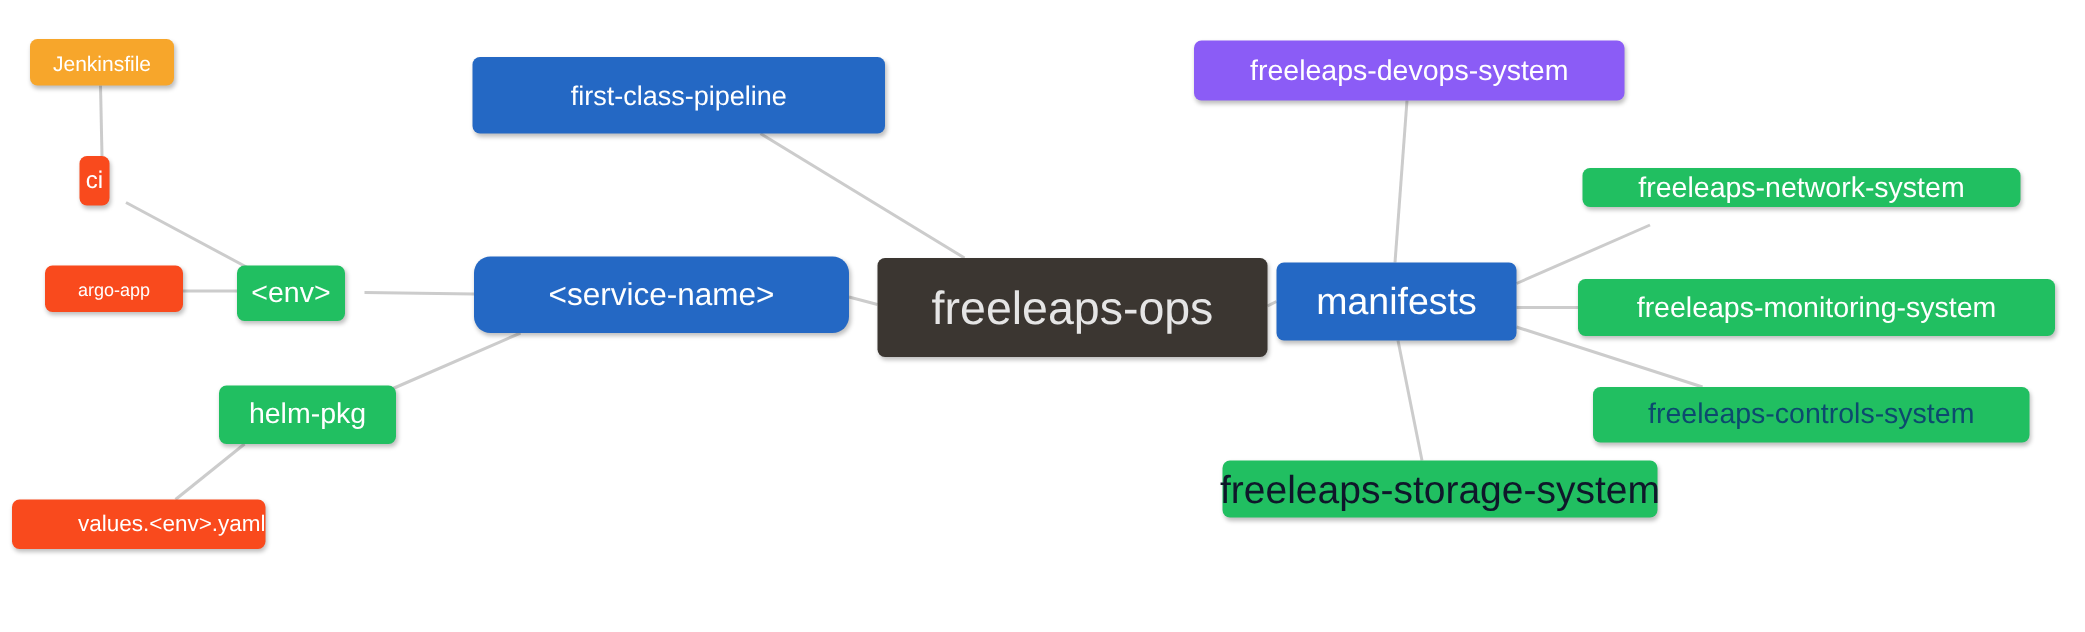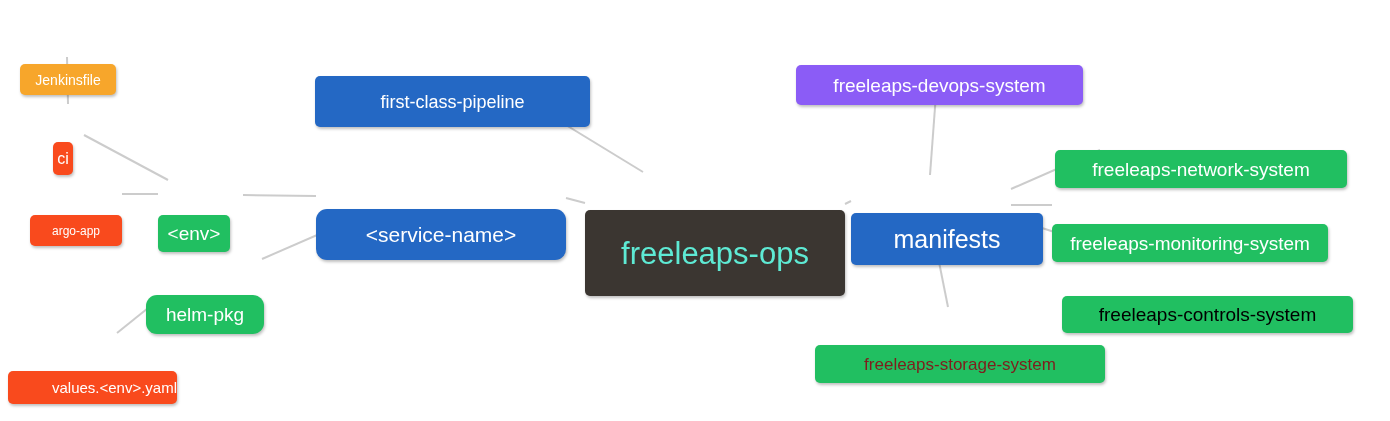--- a/index.html
+++ b/index.html
@@ -29,21 +29,20 @@
     display: flex;
     align-items: center;
     justify-content: center;
     color: #ffffff;
     border-radius: 5px;
     box-shadow: 1px 2px 3px rgba(0,0,0,0.25);
     white-space: nowrap;
     cursor: pointer;
     user-select: none;
     line-height: 1;
-    margin-top: 38px;
   }
 </style>
 </head>
 <body>
 
 <div class="canvas">
   <svg class="edges-layer" width="1390" height="421" viewBox="0 0 1390 421" xmlns="http://www.w3.org/2000/svg">
       <line x1="67" y1="57" x2="68" y2="104" stroke="#cccccc" stroke-width="2"></line>
       <line x1="84" y1="135" x2="168" y2="180" stroke="#cccccc" stroke-width="2"></line>
       <line x1="122" y1="194" x2="158" y2="194" stroke="#cccccc" stroke-width="2"></line>
@@ -53,28 +52,28 @@
       <line x1="507" y1="89" x2="643" y2="172" stroke="#cccccc" stroke-width="2"></line>
       <line x1="566" y1="198" x2="585" y2="203" stroke="#cccccc" stroke-width="2"></line>
       <line x1="845" y1="204" x2="851" y2="201" stroke="#cccccc" stroke-width="2"></line>
       <line x1="930" y1="175" x2="938" y2="67" stroke="#cccccc" stroke-width="2"></line>
       <line x1="1011" y1="189" x2="1100" y2="150" stroke="#cccccc" stroke-width="2"></line>
       <line x1="1011" y1="205" x2="1052" y2="205" stroke="#cccccc" stroke-width="2"></line>
       <line x1="1011" y1="218" x2="1135" y2="258" stroke="#cccccc" stroke-width="2"></line>
       <line x1="932" y1="227" x2="948" y2="307" stroke="#cccccc" stroke-width="2"></line>
     </svg>
 
-<div class="node" style="left: 585px; top: 172px; width: 260px; height: 86px; font-size: 31px; background: rgb(59, 54, 49); color: #5eead4;">freeleaps-ops</div>
+<div class="node" style="left: 585px; top: 172px; width: 260px; height: 66px; font-size: 31px; background: rgb(59, 54, 49); color: #e5e5e5;">freeleaps-ops</div>
     <div class="node" style="left: 315px; top: 38px; width: 275px; height: 51px; font-size: 18px; background: rgb(36, 104, 196); color: rgb(255, 255, 255);">first-class-pipeline</div>
     <div class="node" style="left: 316px; top: 171px; width: 250px; height: 51px; font-size: 21px; background: rgb(36, 104, 196); color: rgb(255, 255, 255); border-radius: 11px;">&lt;service-name&gt;</div>
-    <div class="node" style="left: 851px; top: 175px; width: 192px; height: 52px; font-size: 25px; background: rgb(36, 104, 196); color: rgb(255, 255, 255);">manifests</div>
+    <div class="node" style="left: 851px; top: 175px; width: 160px; height: 52px; font-size: 25px; background: rgb(36, 104, 196); color: rgb(255, 255, 255);">manifests</div>
     <div class="node" style="left: 158px; top: 177px; width: 72px; height: 37px; font-size: 19px; background: rgb(33, 191, 97); color: rgb(255, 255, 255);">&lt;env&gt;</div>
-    <div class="node" style="left: 146px; top: 257px; width: 118px; height: 39px; font-size: 19px; background: rgb(33, 191, 97); color: rgb(255, 255, 255); border-radius: 11px;">helm-pkg</div>
+    <div class="node" style="left: 146px; top: 257px; width: 118px; height: 39px; font-size: 19px; background: rgb(33, 191, 97); color: rgb(255, 255, 255);">helm-pkg</div>
     <div class="node" style="left: 53px; top: 104px; width: 20px; height: 33px; font-size: 16px; background: rgb(249, 74, 29); color: rgb(255, 255, 255);">ci</div>
     <div class="node" style="left: 30px; top: 177px; width: 92px; height: 31px; font-size: 12px; background: rgb(249, 74, 29); color: rgb(255, 255, 255);">argo-app</div>
     <div class="node" style="left: 8px; top: 333px; width: 169px; height: 33px; font-size: 15px; background: rgb(249, 74, 29); color: rgb(255, 255, 255); padding-left: 44px;">values.&lt;env&gt;.yaml</div>
     <div class="node" style="left: 20px; top: 26px; width: 96px; height: 31px; font-size: 14px; background: rgb(247, 166, 43); color: rgb(255, 255, 255);">Jenkinsfile</div>
     <div class="node" style="left: 796px; top: 27px; width: 287px; height: 40px; font-size: 19px; background: #8b5cf6; color: rgb(255, 255, 255);">freeleaps-devops-system</div>
-    <div class="node" style="left: 1055px; top: 112px; width: 292px; height: 38px; font-size: 19px; background: rgb(33, 191, 97); color: rgb(255, 255, 255);">freeleaps-network-system</div>
-    <div class="node" style="left: 1052px; top: 186px; width: 276px; height: 38px; font-size: 19px; background: rgb(33, 191, 97); color: rgb(255, 255, 255);">freeleaps-monitoring-system</div>
-    <div class="node" style="left: 1062px; top: 258px; width: 291px; height: 37px; font-size: 19px; background: rgb(33, 191, 97); color: #000000;">freeleaps-controls-system</div>
-    <div class="node" style="left: 815px; top: 307px; width: 290px; height: 38px; font-size: 17px; background: rgb(33, 191, 97); color: #7f1d1d;">freeleaps-storage-system</div>
+    <div class="node" style="left: 1055px; top: 112px; width: 292px; height: 26px; font-size: 19px; background: rgb(33, 191, 97); color: rgb(255, 255, 255);">freeleaps-network-system</div>
+    <div class="node" style="left: 1052px; top: 186px; width: 318px; height: 38px; font-size: 19px; background: rgb(33, 191, 97); color: rgb(255, 255, 255);">freeleaps-monitoring-system</div>
+    <div class="node" style="left: 1062px; top: 258px; width: 291px; height: 37px; font-size: 19px; background: rgb(33, 191, 97); color: #0c4a6e;">freeleaps-controls-system</div>
+    <div class="node" style="left: 815px; top: 307px; width: 290px; height: 38px; font-size: 26px; background: rgb(33, 191, 97); color: #0f172a;">freeleaps-storage-system</div>
   </div>
 
 </body></html>

